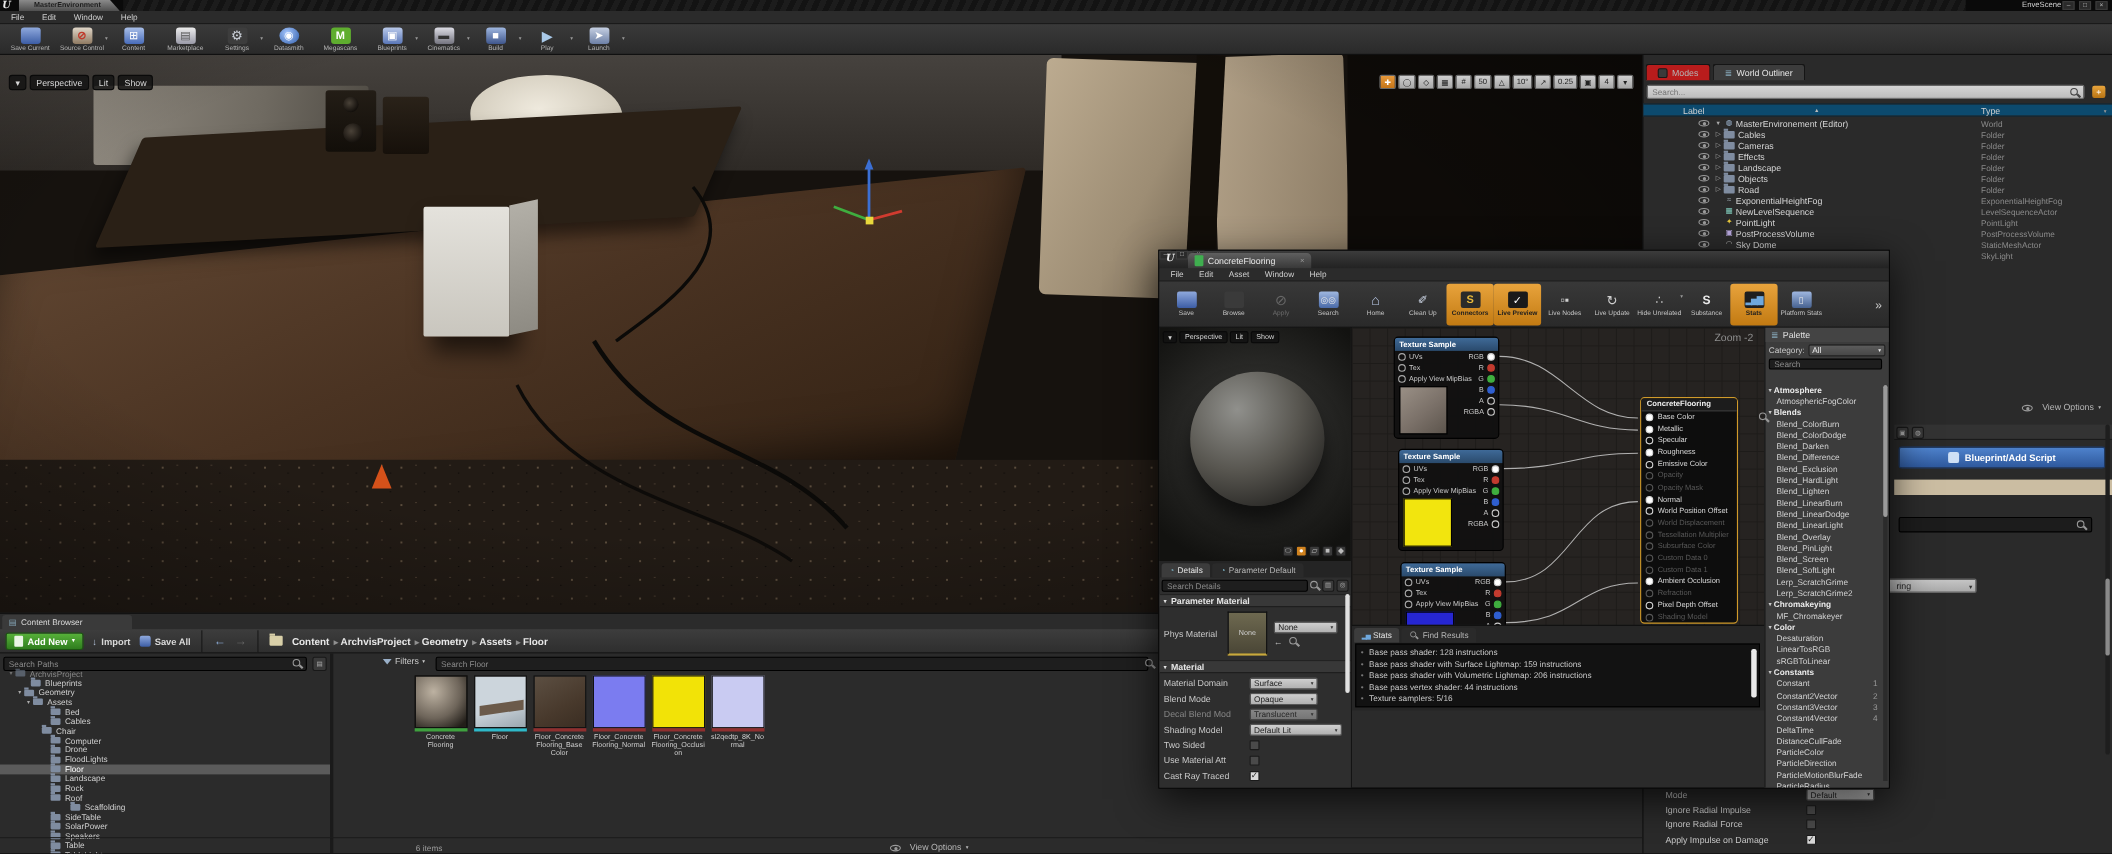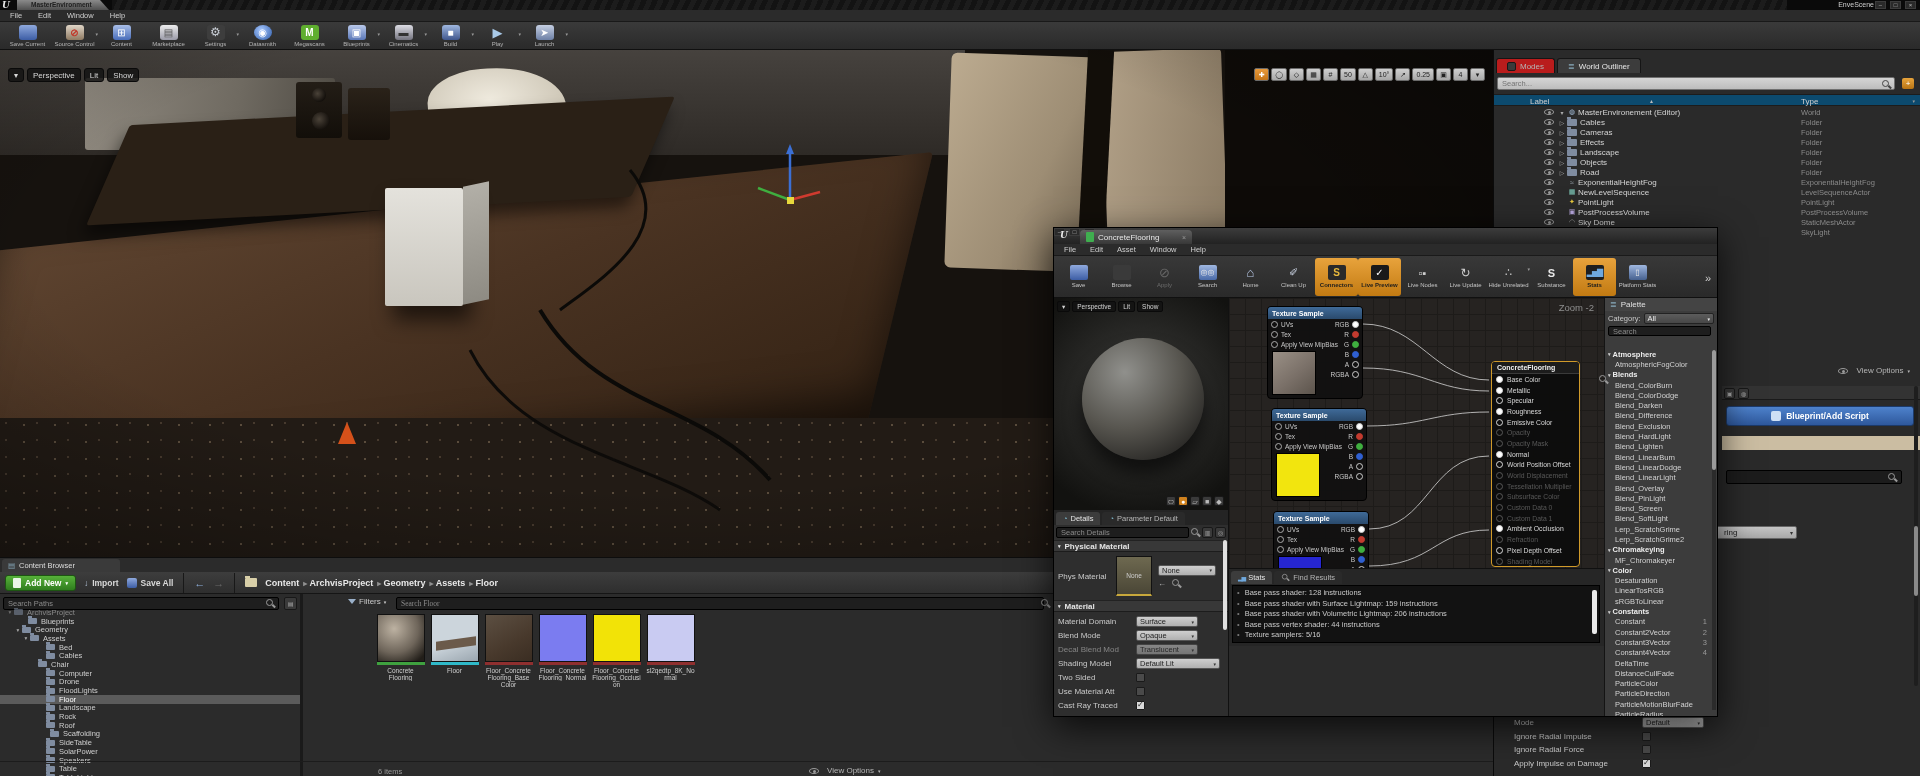--- a/index.html
+++ b/index.html
@@ -705,21 +705,21 @@
           <span class="tfold"></span>
           <span>Rock</span>
         </div>
 
         <div class="trow" style="padding-left: 38px;">
           <span class="texp"></span>
           <span class="tfold"></span>
           <span>Roof</span>
         </div>
 
-        <div class="trow" style="padding-left: 42px;">
+        <div class="trow" style="padding-left: 56px;">
           <span class="texp"></span>
           <span class="tfold"></span>
           <span>Scaffolding</span>
         </div>
 
         <div class="trow" style="padding-left: 38px;">
           <span class="texp"></span>
           <span class="tfold"></span>
           <span>SideTable</span>
         </div>
@@ -747,21 +747,21 @@
           <span class="tfold"></span>
           <span>TableLight</span>
         </div>
       </div>
     <div class="cb-split"></div>
     <div class="filters">
       <span class="funnel"></span>
       <span>Filters</span>
         <span style="font-size:5px;">▾</span>
     </div>
-    <input class="abs searchbox" style="left: 396px; top: 39px; width: 648px; height: 13px; font-family: Liberation Serif, serif;" placeholder="Search Floor">
+    <input class="abs searchbox" style="left: 396px; top: 39px; width: 648px; height: 13px;" placeholder="Search Floor">
     <span class="abs mag" style="left:1030px;top:41px;"></span>
     <div class="assets">
 
         <div class="asset">
           <div class="thumb th-mat"></div>
           <div class="bar" style="background: rgb(63, 161, 63);"></div>
           <div class="alabel">Concrete Flooring</div>
         </div>
 
         <div class="asset">
@@ -945,21 +945,21 @@
               </div>
           </div>
           <div class="dsearchrow">
             <input class="searchbox dsearch" placeholder="Search Details" style="">
             <span class="mag"></span>
             <span class="dico">▥</span>
             <span class="dico">◎</span>
           </div>
           <div class="dsec">
               <span style="font-size:5px;">▾</span>
-              <span>Physical Material</span>
+              <span>Parameter Material</span>
             </div>
           <div class="physrow">
             <span class="dlabel" style="width:52px;">Phys Material</span>
             <div class="phys-thumb">None</div>
             <div style="display:flex;flex-direction:column;gap:3px;">
               <span class="dval r-combo" style="position:static;width:58px;height:11px;background:linear-gradient(#cfcfcf,#b0b0b0);border:1px solid #555;border-radius:2px;color:#1e1e1e;font-size:7.5px;display:flex;align-items:center;padding:0 3px;">
                   <i class="dvtext">None</i>
                   <i class="dvarrow">▾</i>
                 </span>
               <span style="display:flex;gap:6px;color:#bbb;">

